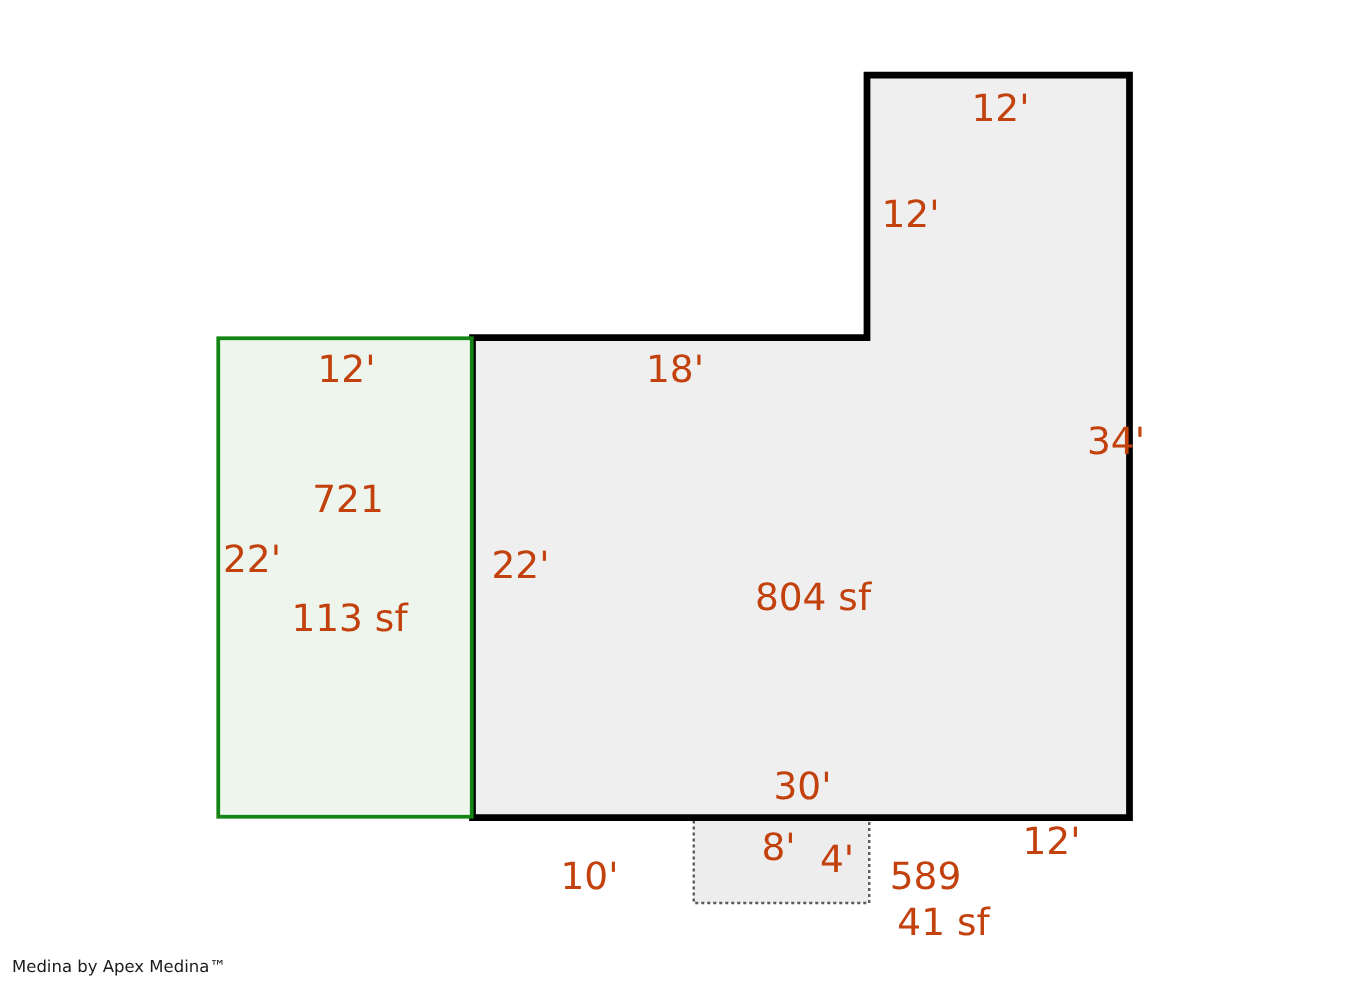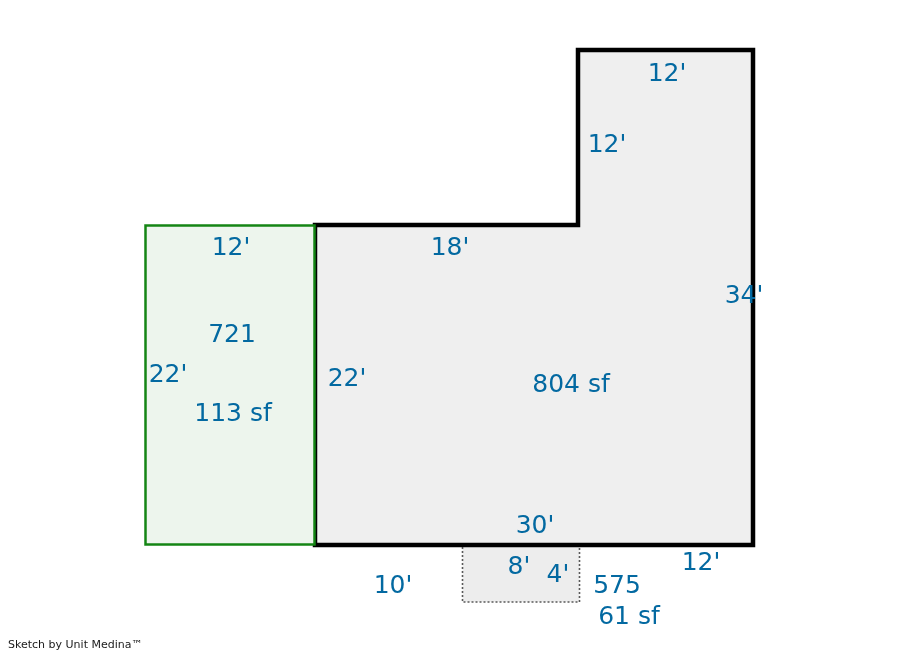--- a/index.html
+++ b/index.html
@@ -17,21 +17,21 @@
   }
   .shapes {
     position: absolute;
     left: 0;
     top: 0;
   }
   .lbl {
     position: absolute;
     transform: translate(-50%, -50%);
     font-size: 25px;
-    color: #0369a1;
+    color: #c2410c;
     white-space: nowrap;
     line-height: 1;
   }
   .lbl.address {
     font-size: 26px;
   }
   .lbl.credit {
     transform: none;
     font-size: 11px;
     color: #1a1a1a;
@@ -54,27 +54,27 @@
 
   <div class="lbl" style="left:667px; top:72px;">12'</div>
   <div class="lbl" style="left:607px; top:143px;">12'</div>
   <div class="lbl" style="left:450px; top:246px;">18'</div>
   <div class="lbl" style="left:723px; top:294px;margin-left:21px;">34'</div>
   <div class="lbl" style="left:347px; top:377px;">22'</div>
   <div class="lbl" style="left:535px; top:524px;">30'</div>
   <div class="lbl" style="left:393px; top:584px;">10'</div>
   <div class="lbl" style="left:701px; top:561px;">12'</div>
 
-  <div class="lbl" style="left:542px; top:383px;margin-left:29px;">804 sf</div>
+  <div class="lbl" style="left:542px; top:398px;">804 sf</div>
 
   <div class="lbl" style="left:231px; top:246px;">12'</div>
   <div class="lbl" style="left:168px; top:373px;">22'</div>
   <div class="lbl" style="left:232px; top:333px;">721</div>
   <div class="lbl" style="left:233px; top:412px;">113 sf</div>
 
   <div class="lbl" style="left:519px; top:565px;">8'</div>
   <div class="lbl" style="left:558px; top:573px;">4'</div>
-  <div class="lbl" style="left:617px; top:584px;">575</div>
-  <div class="lbl" style="left:629px; top:615px;">61 sf</div>
+  <div class="lbl" style="left:617px; top:584px;">589</div>
+  <div class="lbl" style="left:629px; top:615px;">41 sf</div>
 
-  <div class="lbl credit" style="left:8px; top:639px;">Sketch by Unit Medina™</div>
+  <div class="lbl credit" style="left:8px; top:639px;">Medina by Apex Medina™</div>
 
 </div>
 
 </body></html>

